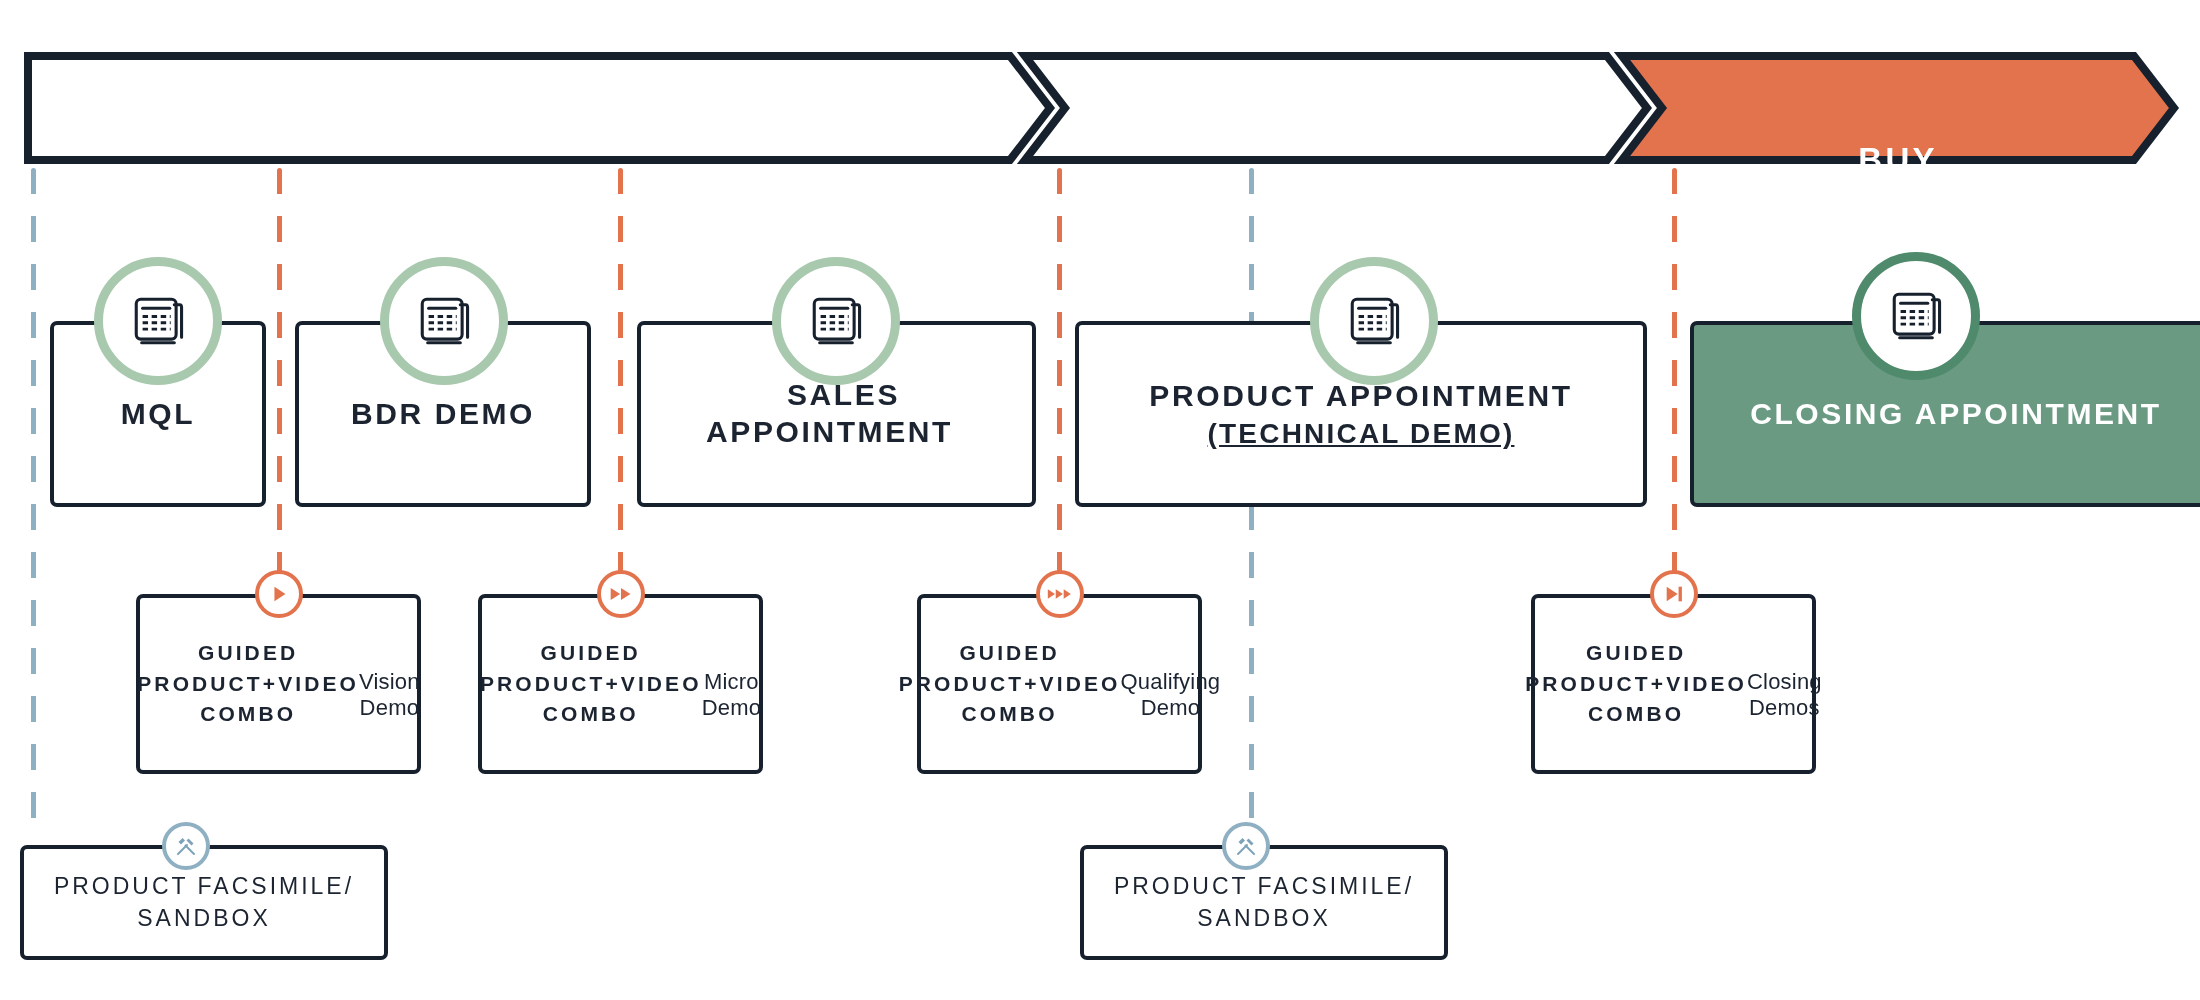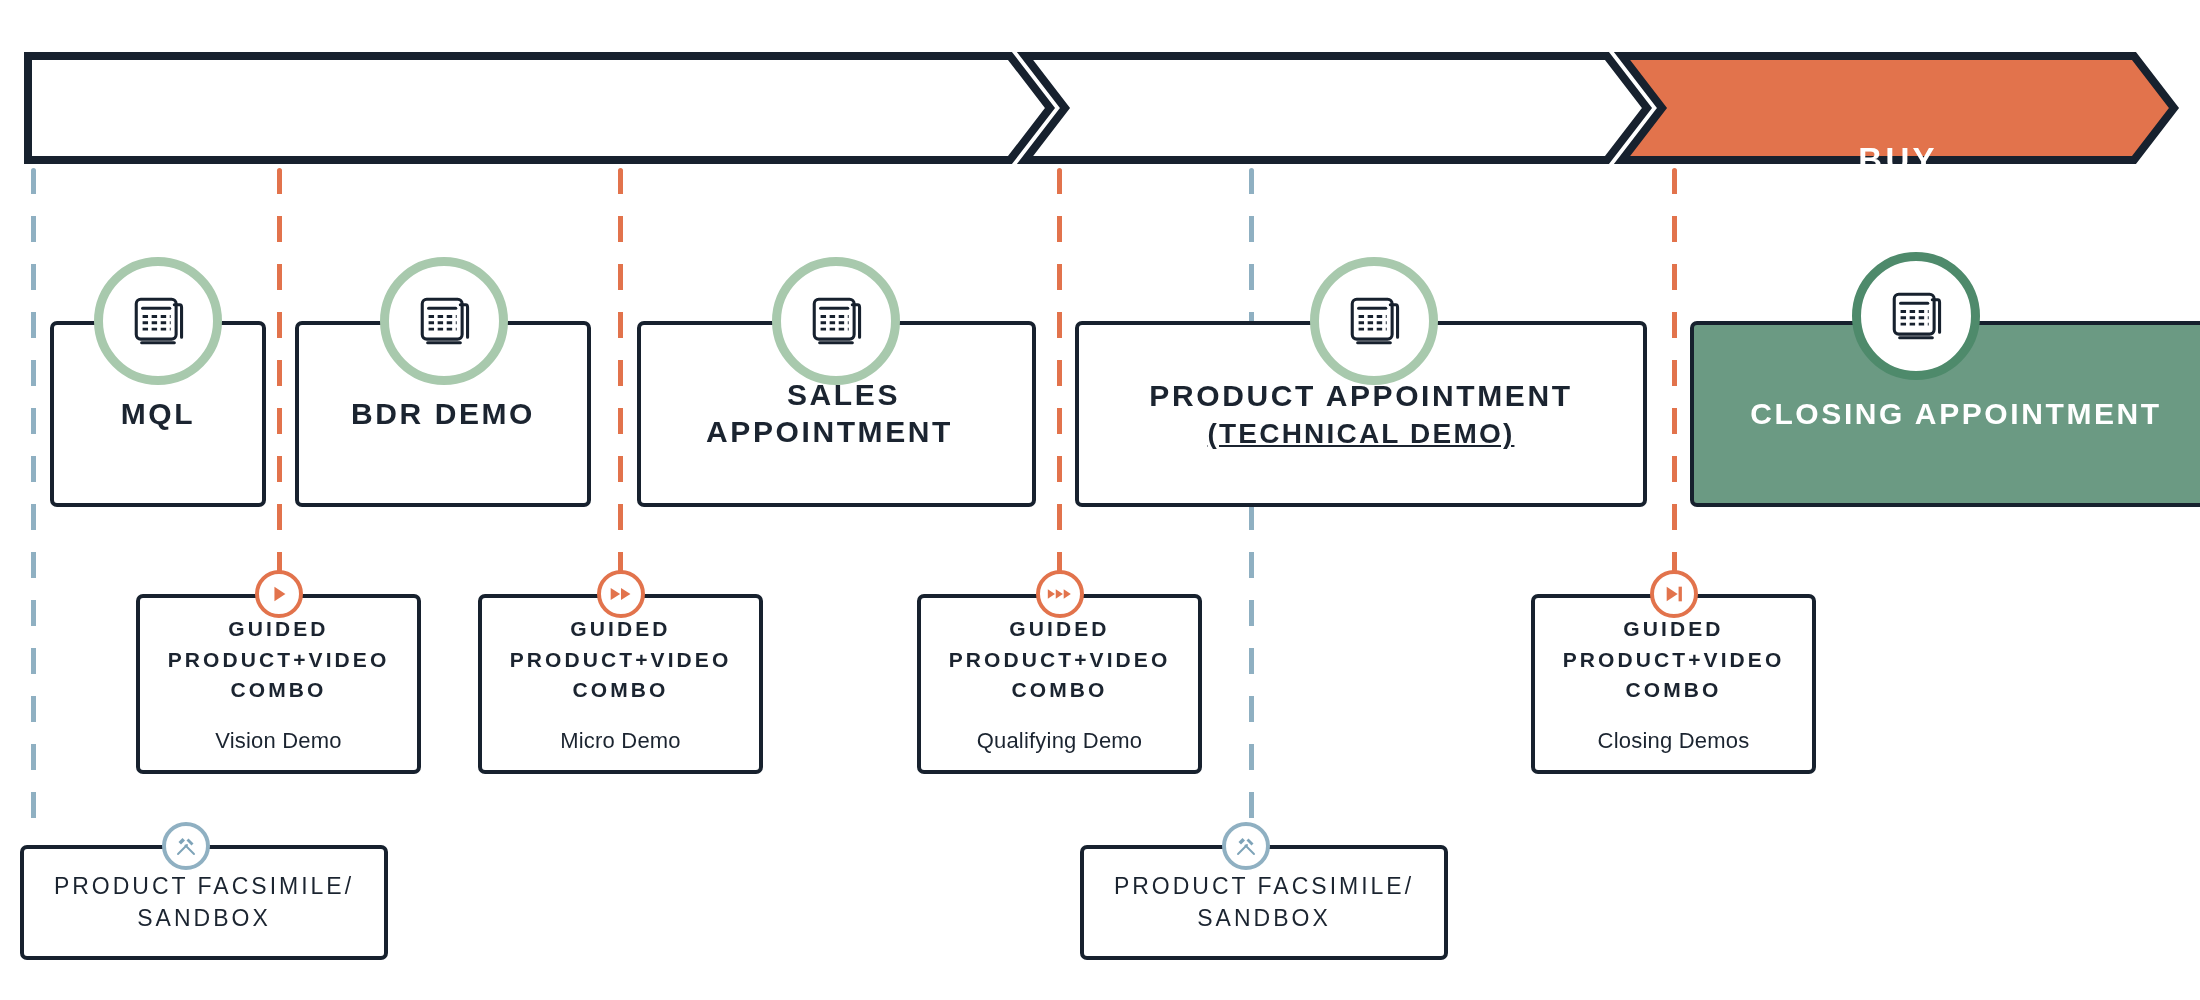--- a/index.html
+++ b/index.html
@@ -33,21 +33,21 @@
   .stage-box .stage-title{
     font-weight:700;font-size:30px;letter-spacing:2.6px;line-height:1.22;
     padding:0 14px;
   }
   .stage-box .stage-sub{
     display:block;font-weight:700;font-size:28px;letter-spacing:2.2px;margin-top:4px;text-decoration:underline;
   }
   .stage-box.filled{background:#6b9a83;border-color:#17212e;}
   .stage-box.filled .stage-title{color:#ffffff;}
 
-  .demo-box{flex-direction:column;border-width:4px;}
+  .demo-box{border-width:4px;}
   .demo-title{
     font-weight:700;font-size:21px;letter-spacing:3.1px;line-height:1.45;
     text-transform:uppercase;
   }
   .demo-caption{font-weight:400;font-size:22px;letter-spacing:.2px;margin-top:22px;}
 
   .sandbox-box .sandbox-title{
     font-weight:400;font-size:23px;letter-spacing:3.0px;line-height:1.35;
   }
 

